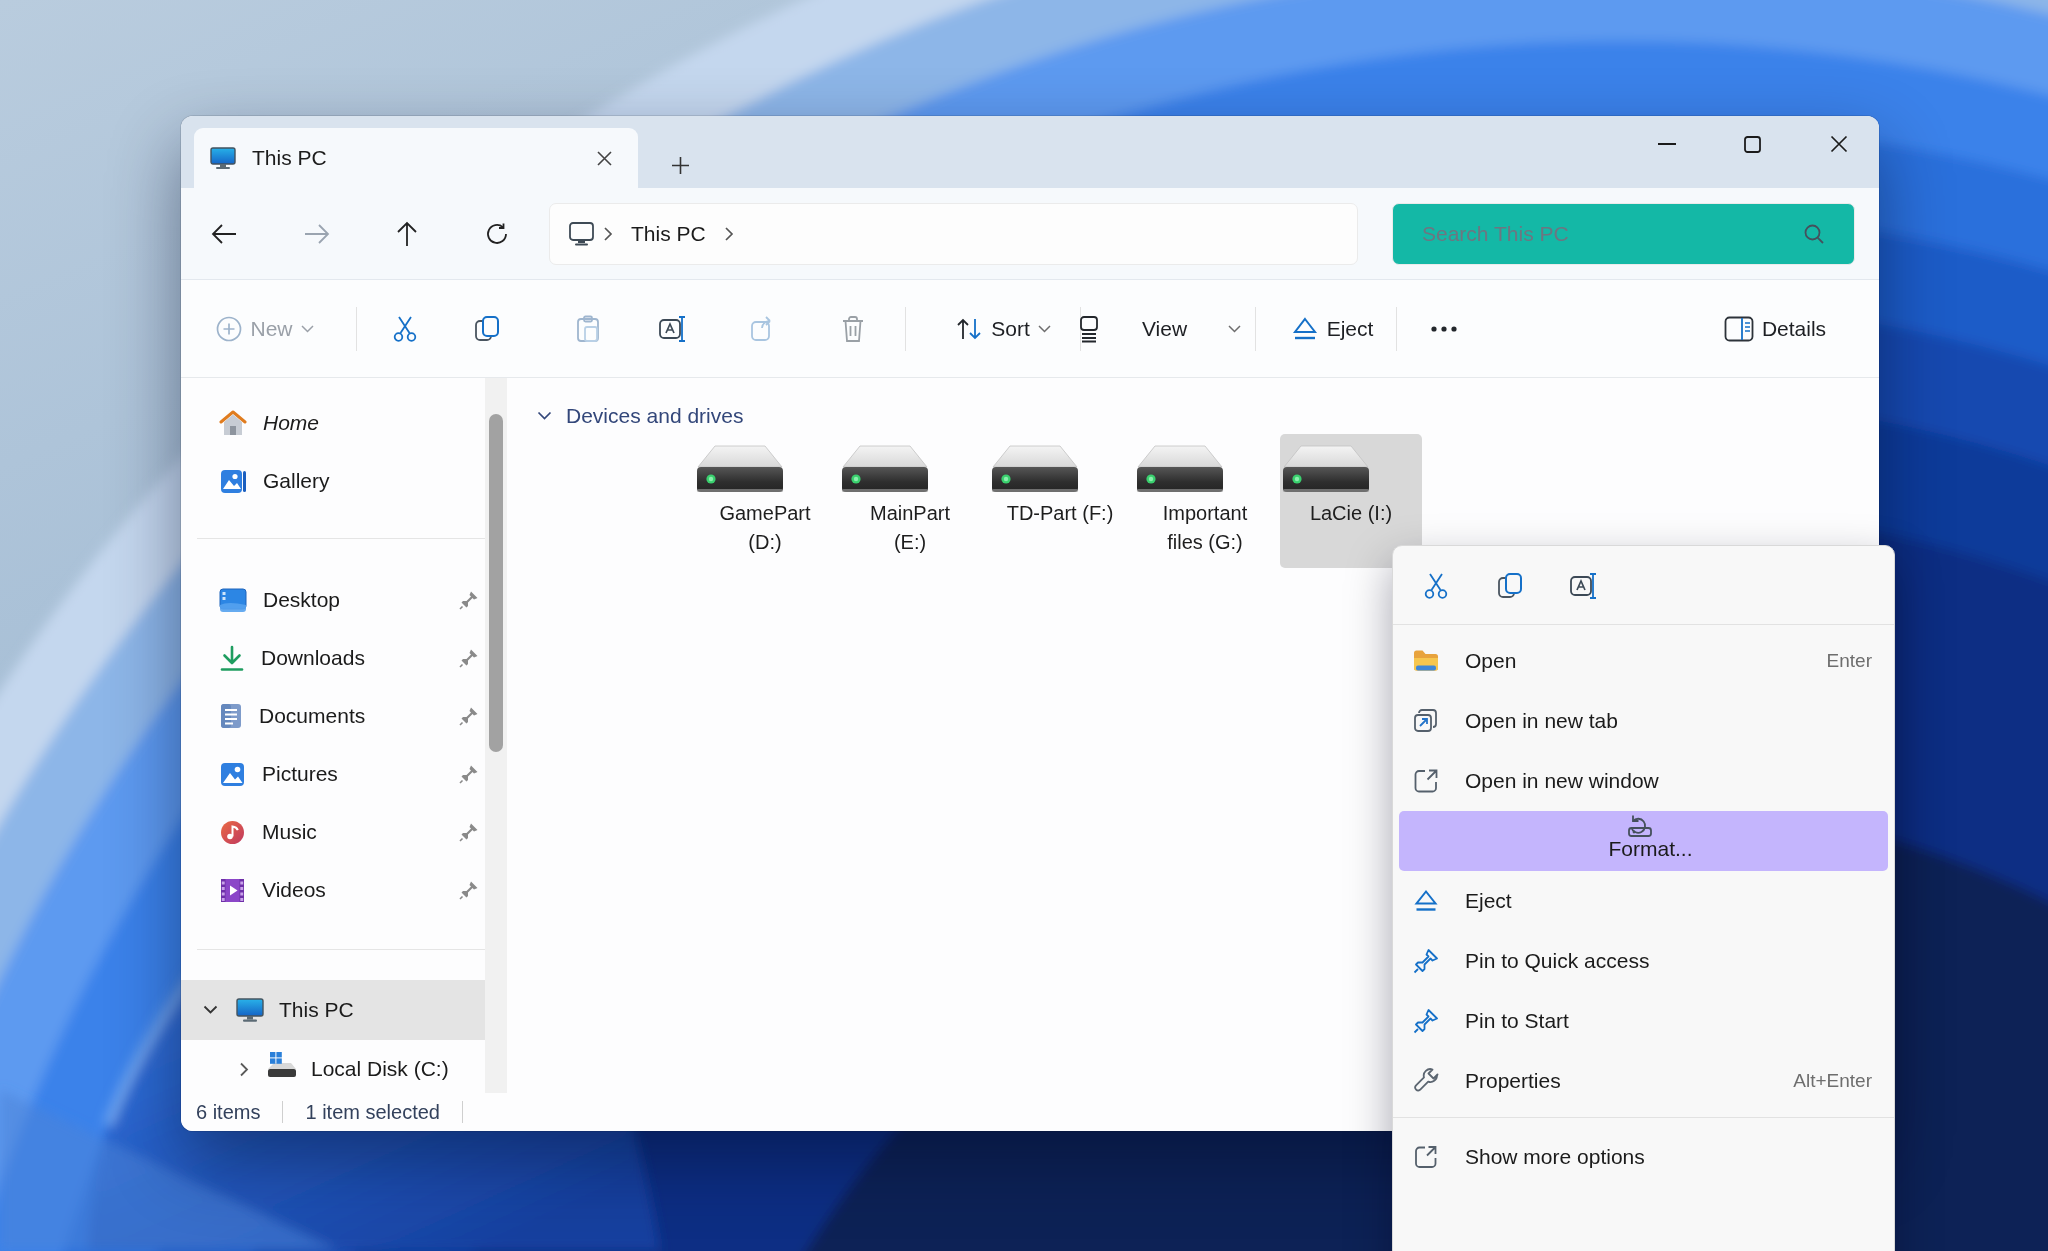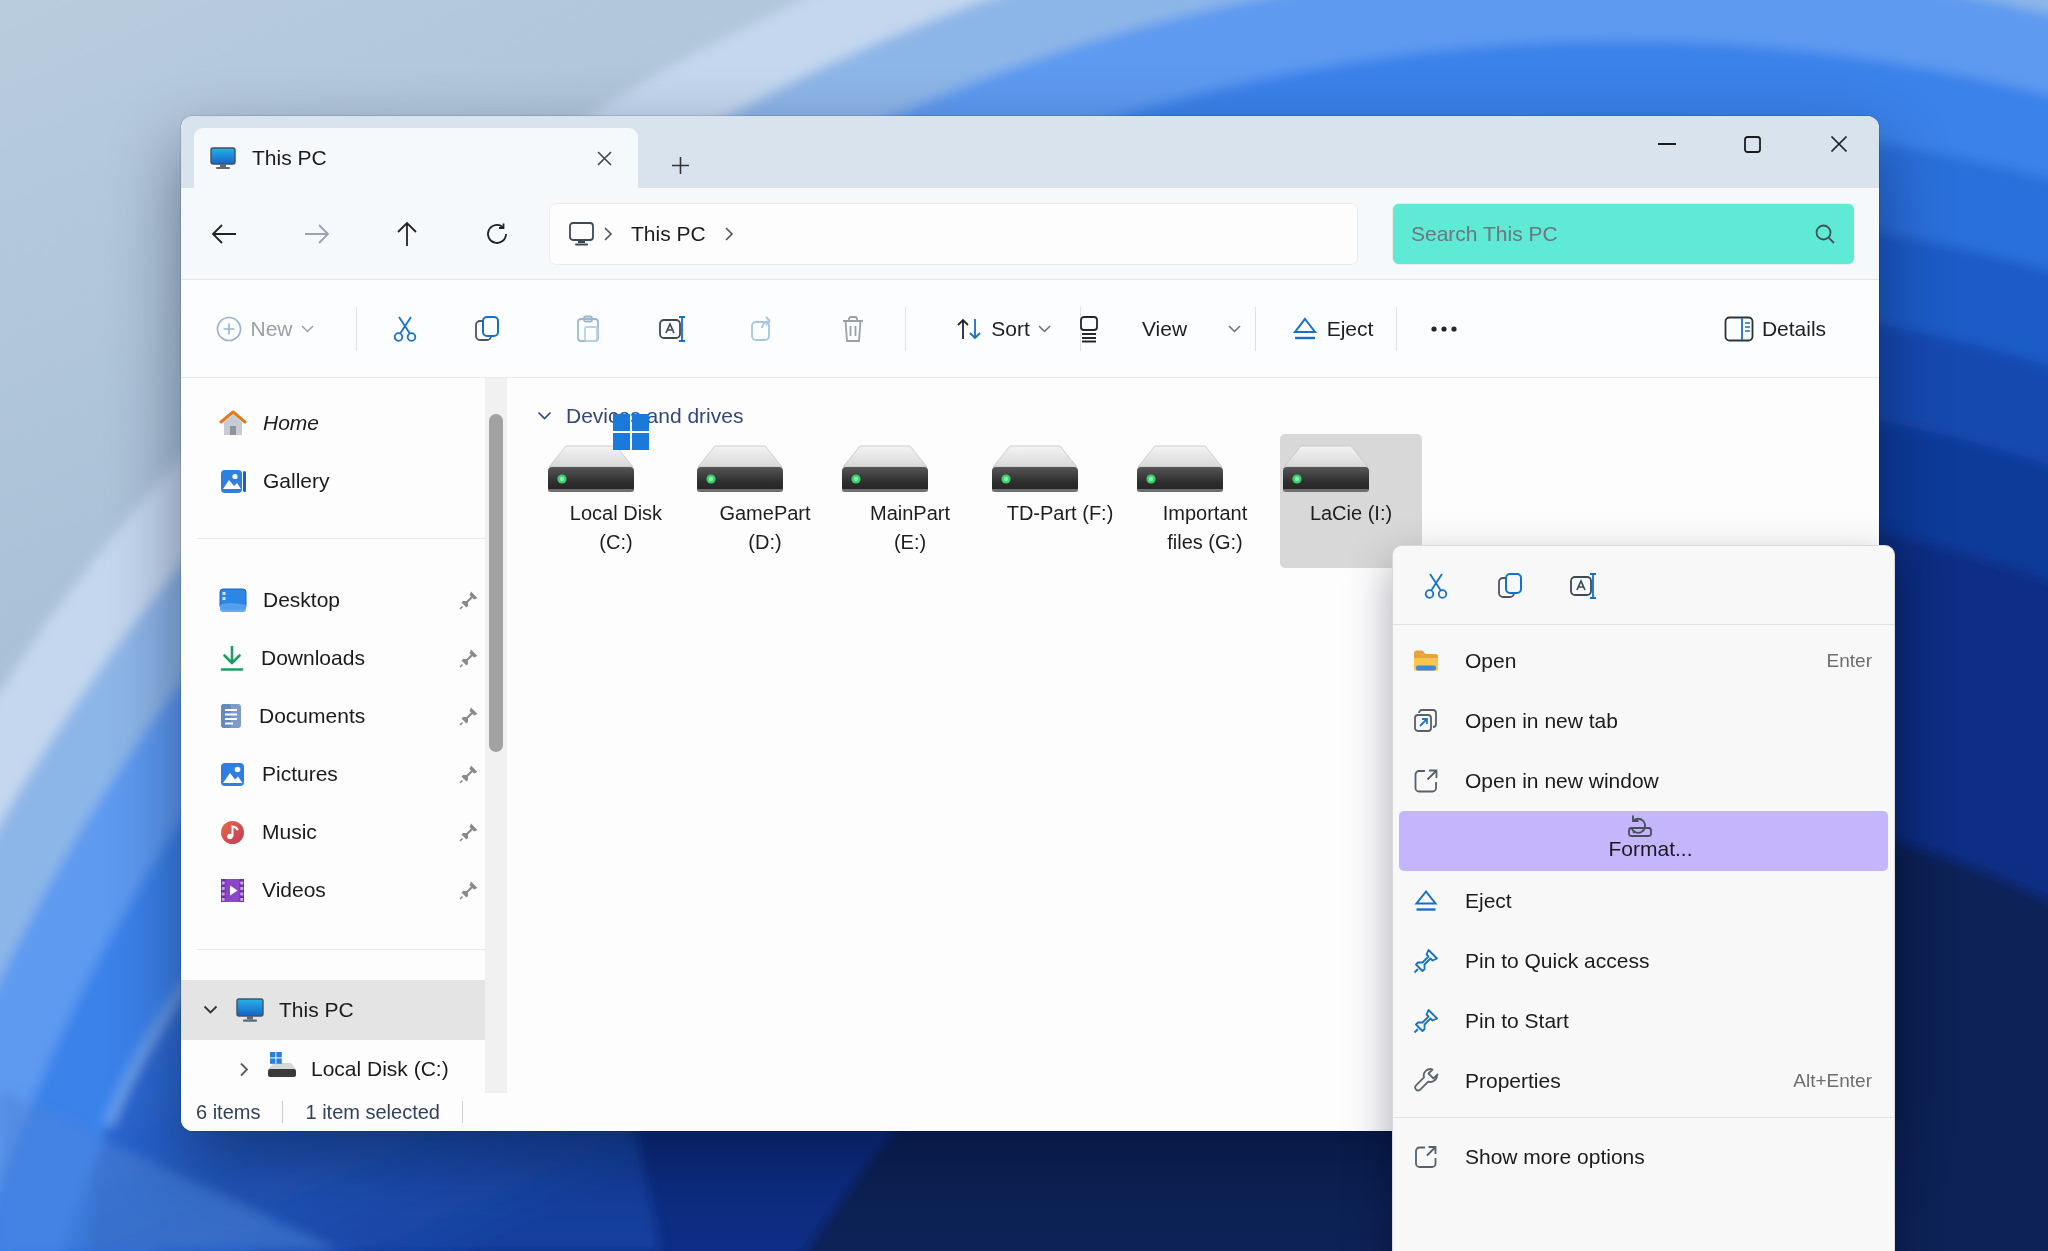--- a/index.html
+++ b/index.html
@@ -21,22 +21,22 @@
   .wctrl.min{ left:1463px; } .wctrl.max{ left:1548px; } .wctrl.close{ left:1635px; }
 
   
   .addr{ position:absolute; left:0; top:72px; right:0; height:92px; background:#f6f9fc; border-bottom:1px solid #e3e8ee; }
   .nav-btn{ position:absolute; top:22px; width:48px; height:48px; border-radius:6px; display:flex; align-items:center; justify-content:center; color:#222; }
   .nav-btn.disabled{ color:#9aa4b0; }
   .addr-box{ position:absolute; left:368px; top:15px; width:809px; height:62px; background:#fdfdfd;
     border:1px solid #ebebeb; border-radius:7px; display:flex; align-items:center; padding:0 18px; }
   .crumb-label{ font-size:21px; color:#1b1b1b; margin:0 10px; }
   .crumb-sep{ color:#555; margin:0 8px; display:flex; }
-  .search-box{ position:absolute; right:24px; top:15px; width:463px; height:62px; background:#5eead4;
-    border:1px solid #ebebeb; border-radius:7px; display:flex; align-items:center; padding:0 18px; }
+  .search-box{ position:absolute; right:24px; top:15px; width:463px; height:62px; background:#14b8a6;
+    border:1px solid #ebebeb; border-radius:7px; display:flex; align-items:center; padding:0 29px; }
   .search-box input{ border:none; outline:none; background:transparent; flex:1; font-size:21px; color:#333;
     font-family:"Liberation Sans", sans-serif; }
   .search-box input::placeholder{ color:#6d7681; }
 
   
   .toolbar{ position:absolute; left:0; top:164px; right:0; height:98px; background:#fcfdfe; border-bottom:1px solid #e6e9ec; }
   .tb-item{ position:absolute; top:21px; height:56px; display:flex; align-items:center; justify-content:center; border-radius:6px; }
   .tb-ico{ width:54px; }
   .tb-sep{ position:absolute; top:27px; width:1px; height:44px; background:#e2e2e2; }
   .tb-label{ font-size:21px; color:#1d1f23; margin:0 8px; }
@@ -522,41 +522,20 @@
                 <stop offset="1" stop-color="#d8d8d8"></stop>
               </linearGradient>
           <linearGradient id="dbody" x1="0" y1="0" x2="0" y2="1">
                 <stop offset="0" stop-color="#565656"></stop>
                 <stop offset="0.6" stop-color="#2e2e2e"></stop>
                 <stop offset="1" stop-color="#242424"></stop>
               </linearGradient>
         </defs>
           </svg>
 
-        <div class="tile" style="left:38px">
-          <span class="tile-icon">
-            <svg width="92" height="62" viewBox="0 0 92 62">
-              <polygon points="21,12 71,12 88,33 4,33" fill="url(#dtop)" stroke="#c2c2c2" stroke-width="0.8"></polygon>
-              <rect x="3" y="33" width="86" height="25" rx="4" fill="url(#dbody)"></rect>
-              <rect x="3" y="55" width="86" height="3" rx="1.5" fill="#8e8e8e" opacity="0.7"></rect>
-              <circle cx="17" cy="45" r="4.6" fill="#3ad06e"></circle>
-                <circle cx="17" cy="45" r="2.2" fill="#8af0ae"></circle>
-              </svg>
-            <svg class="win-badge" width="36" height="36" viewBox="0 0 36 36">
-              <rect x="0" y="0" width="17" height="17" fill="#1a7ad9"></rect>
-                <rect x="19" y="0" width="17" height="17" fill="#1a7ad9"></rect>
-              <rect x="0" y="19" width="17" height="17" fill="#1a7ad9"></rect>
-                <rect x="19" y="19" width="17" height="17" fill="#1a7ad9"></rect>
-              </svg>
-          </span>
-          <div class="tile-label">
-            <div>Local Disk</div>
-              <div>(C:)</div>
-          </div>
-        </div>
 
         <div class="tile" style="left:187px">
           <span class="tile-icon">
             <svg width="92" height="62" viewBox="0 0 92 62">
               <polygon points="21,12 71,12 88,33 4,33" fill="url(#dtop)" stroke="#c2c2c2" stroke-width="0.8"></polygon>
               <rect x="3" y="33" width="86" height="25" rx="4" fill="url(#dbody)"></rect>
               <rect x="3" y="55" width="86" height="3" rx="1.5" fill="#8e8e8e" opacity="0.7"></rect>
               <circle cx="17" cy="45" r="4.6" fill="#3ad06e"></circle>
                 <circle cx="17" cy="45" r="2.2" fill="#8af0ae"></circle>
               </svg>

